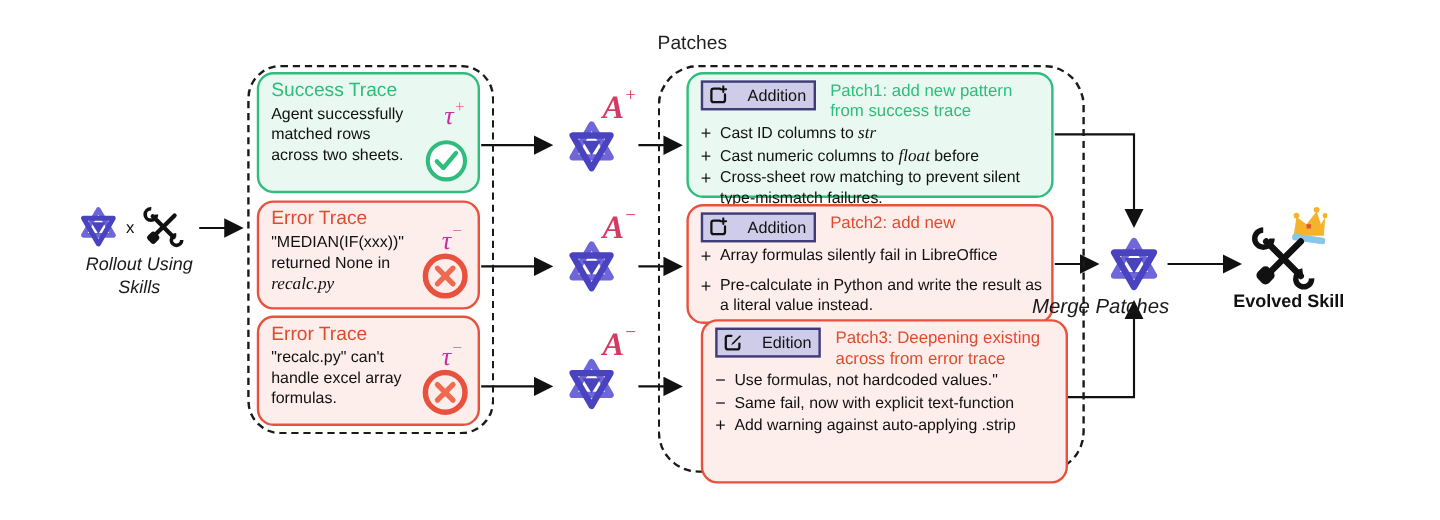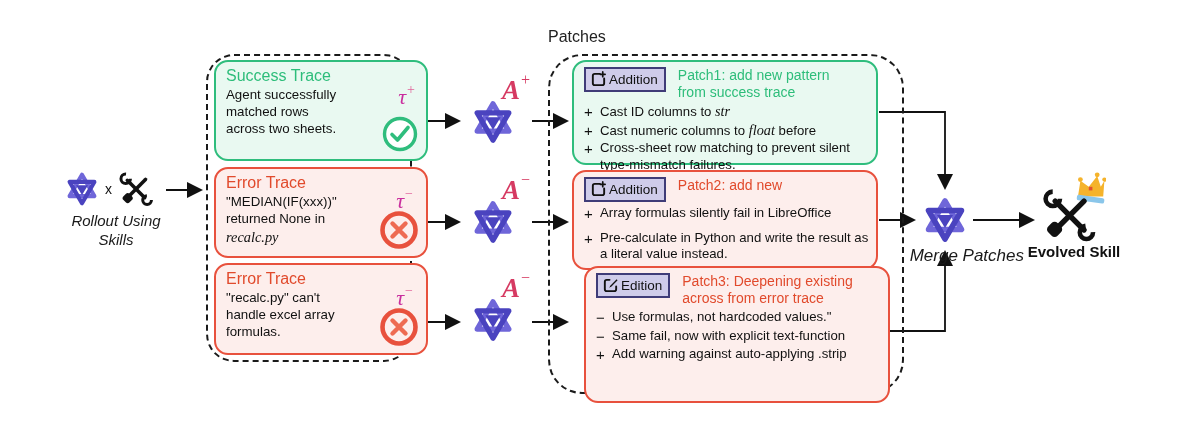--- a/index.html
+++ b/index.html
@@ -6,21 +6,21 @@
   .canvas{position:relative;width:1200px;height:433px;background:#ffffff;overflow:hidden;
           font-family:"Liberation Sans", sans-serif;color:#111;}
   .abs{position:absolute;}
   svg.connectors{position:absolute;left:0;top:0;width:1200px;height:433px;pointer-events:none;}
 
   
   .dashed-box{position:absolute;border:2px dashed #1a1a1a;border-radius:28px;background:transparent;}
   .panel-caption{position:absolute;font-size:16px;color:#222;text-align:left;}
 
   
-  .tcard{position:absolute;left:214px;width:214px;border:2px solid;border-radius:14px;box-sizing:border-box;}
+  .tcard{position:absolute;left:214px;width:186px;border:2px solid;border-radius:14px;box-sizing:border-box;}
   .tcard.success{border-color:#2fbd7d;background:#e9f9f1;}
   .tcard.error{border-color:#e8513d;background:#fdeeec;}
   .tcard .ttitle{padding:5px 0 0 10px;font-size:16px;}
   .tcard.success .ttitle{color:#2dbd7a;}
   .tcard.error .ttitle{color:#e14a2c;}
   .tcard .tbody{padding:2px 0 0 10px;width:120px;font-size:13.3px;line-height:1.27;color:#111;}
   .math{font-family:"Liberation Serif", serif;font-style:italic;font-size:1.08em;}
   .tau{position:absolute;font-family:"Liberation Serif", serif;font-style:italic;
        font-size:22px;color:#c92f9e;line-height:1;}
   .tau sup{font-size:14px;color:#e0649a;position:relative;top:-2px;left:1px;font-style:normal;}
@@ -30,38 +30,38 @@
   .agent-label{position:absolute;font-family:"Liberation Serif", serif;font-style:italic;font-weight:bold;
                font-size:27px;color:#d63a62;line-height:1;}
   .agent-label sup{font-size:16px;position:relative;top:-4px;font-weight:normal;}
 
   
   .pcard{position:absolute;left:572px;width:306px;border:2px solid;border-radius:14px;
          box-sizing:border-box;padding:5px 6px 4px 10px;}
   .pcard.green{border-color:#2fbd7d;background:#e9f9f1;}
   .pcard.red{border-color:#e8513d;background:#fdeeec;}
   .phead{display:flex;align-items:flex-start;}
-  .badge{display:inline-flex;align-items:center;gap:2px;background:#cfccea;border:2px solid #3f3c78;
+  .badge{display:inline-flex;align-items:center;gap:16px;background:#cfccea;border:2px solid #3f3c78;
          padding:2px 6px 2px 4px;font-size:13.5px;color:#111;flex:none;}
   .ptitle{margin-left:12px;font-size:14px;line-height:1.18;}
   .pcard.green .ptitle{color:#2dbd7a;}
   .pcard.red .ptitle{color:#e14a2c;}
   .plines{margin-top:3px;}
   .pline{display:flex;font-size:13.2px;line-height:1.24;color:#111;}
   .pline .sign{width:16px;flex:none;font-size:15px;}
   .pline .ltext{flex:1;}
   .pcard.gap .pline + .pline{margin-top:6px;}
 
   
   .left-group{position:absolute;left:64px;top:170px;width:104px;}
   .left-icons{display:flex;align-items:center;gap:5px;}
   .times{font-size:14px;color:#111;}
   .left-label{margin-top:4px;text-align:center;font-style:italic;font-size:15px;line-height:1.25;color:#1a1a1a;}
-  .merge-label{position:absolute;left:894px;top:246px;width:130px;font-style:italic;
-               font-size:17px;text-align:right;color:#1a1a1a;}
+  .merge-label{position:absolute;left:860px;top:246px;width:130px;font-style:italic;
+               font-size:17px;text-align:left;color:#1a1a1a;}
   .evolved-label{position:absolute;left:1014px;top:243px;width:120px;font-weight:bold;
                  font-size:15px;text-align:center;color:#111;}
 </style>
 </head>
 <body>
 
 <div class="canvas">
 
   <svg class="connectors" viewBox="0 0 1200 433">
     <defs>

